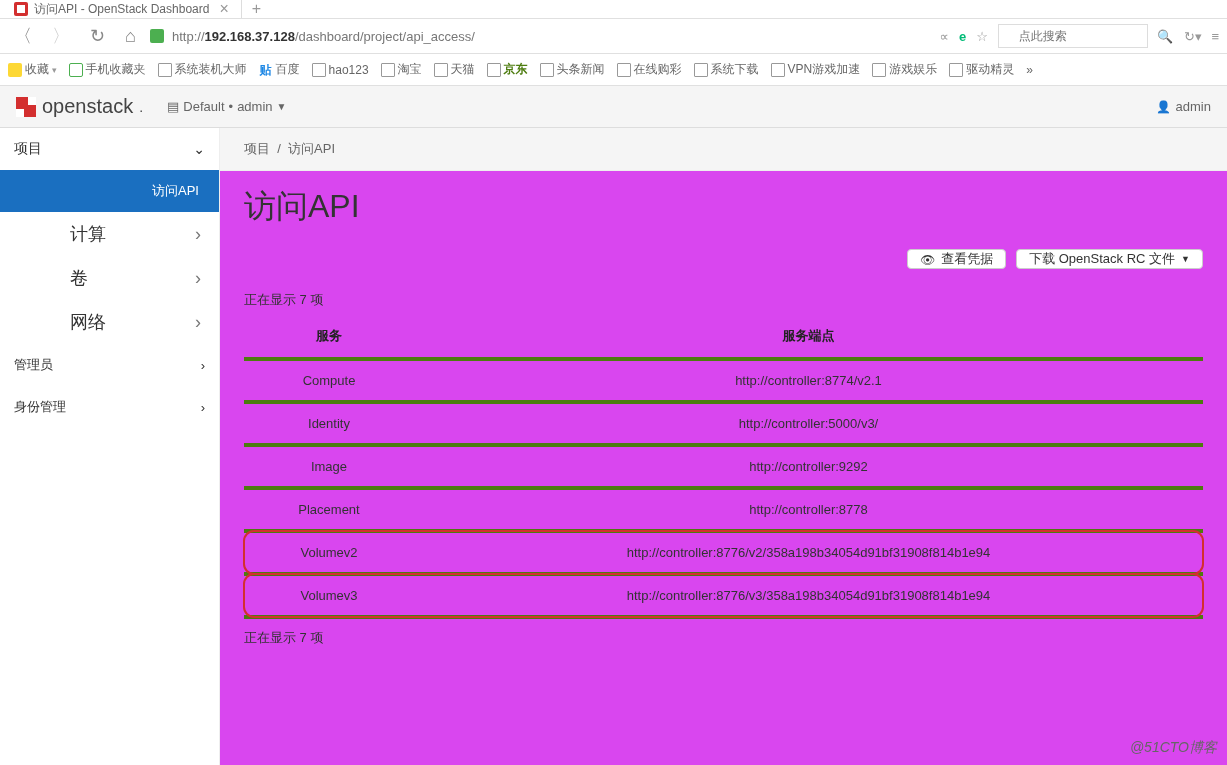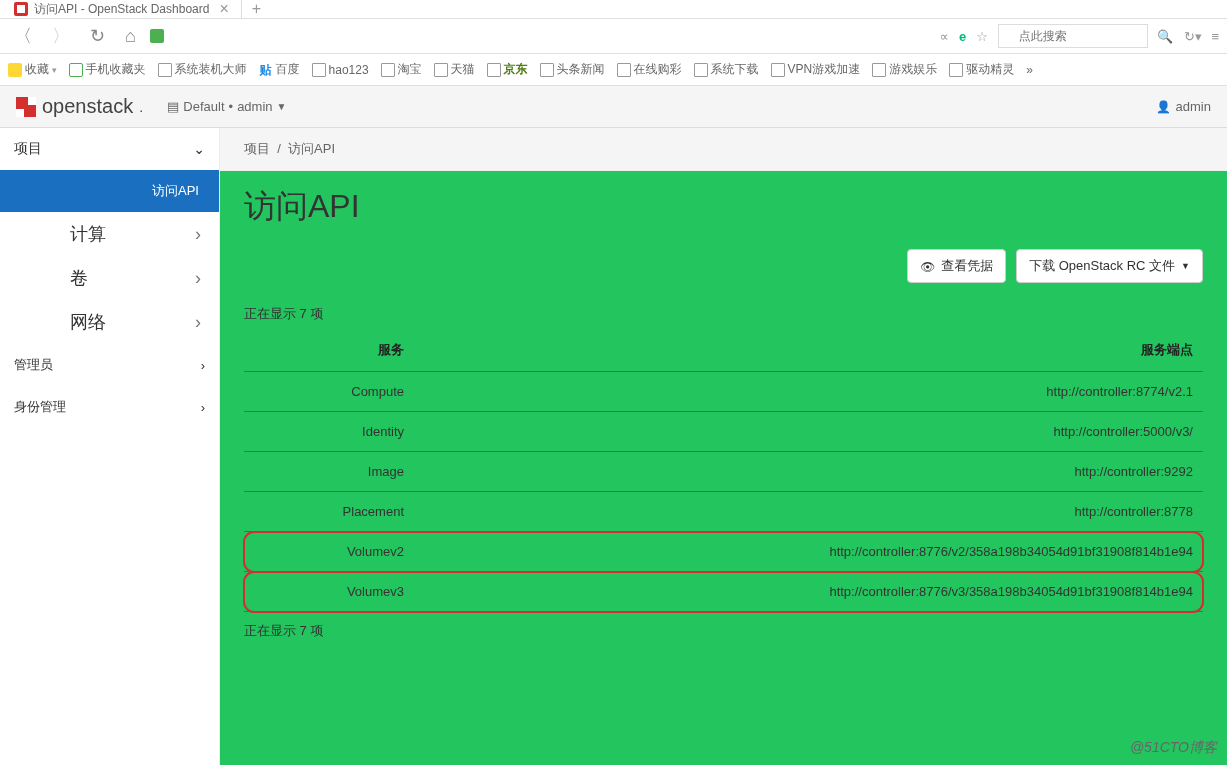--- a/index.html
+++ b/index.html
@@ -54,30 +54,30 @@
 
 .sidebar { width: 220px; background: #fff; border-right: 1px solid #eee; }
 .sb-group { padding: 12px 14px; display: flex; align-items: center; justify-content: space-between; cursor: pointer; color: #333; }
 .sb-group.top { font-size: 14px; }
 .sb-item { padding: 10px 18px; display: flex; align-items: center; justify-content: space-between; cursor: pointer; color: #333; font-size: 18px; }
 .sb-item .chev { color: #777; }
 .sb-active { background: #1a6fc0; color: #fff; text-align: right; padding: 12px 20px; }
 .sb-item-indent { padding-left: 70px; text-align: center; }
 
 
-.main { flex: 1; padding: 0; background: #22c55e; }
+.main { flex: 1; padding: 0; background: #d946ef; }
 .crumb { background: #f5f5f5; padding: 12px 24px; font-size: 13px; color: #666; border-bottom: 1px solid #eee; }
 .crumb a { color: #666; text-decoration: none; }
 .h1 { font-size: 32px; font-weight: 400; padding: 14px 24px 20px; color: #333; }
 .actions { display: flex; justify-content: flex-end; gap: 10px; padding: 0 24px 16px; }
-.btn { border: 1px solid #ccc; background: #fff; padding: 7px 12px; font-size: 13px; color: #333; border-radius: 4px; cursor: pointer; display: flex; align-items: center; gap: 6px; }
+.btn { border: 1px solid #ccc; background: #fff; padding: 0 12px; font-size: 13px; color: #333; border-radius: 4px; cursor: pointer; display: flex; align-items: center; gap: 6px; }
 .btn .caret { font-size: 9px; }
 .counter { padding: 6px 24px; font-size: 13px; color: #333; }
 .tbl { width: calc(100% - 48px); margin: 0 24px; border-collapse: collapse; }
-.tbl th, .tbl td { text-align: right; padding: 12px 10px; font-size: 13px; border-bottom: 1px solid #4d7c0f; }
+.tbl th, .tbl td { text-align: center; padding: 12px 10px; font-size: 13px; border-bottom: 4px solid #4d7c0f; }
 .tbl th { font-weight: 700; color: #222; }
 .tbl .col-svc { width: 170px; }
 .hilite { outline: 2px solid #d32f2f; outline-offset: -1px; border-radius: 10px; }
 .bot-counter { padding: 10px 24px; font-size: 13px; }
 
 
 .wm { position: fixed; right: 10px; bottom: 8px; color: #666; font-style: italic; font-size: 14px; }
 
 .eye-icon::before { content: "👁"; font-size: 12px; }
 .user-glyph::before { content: "👤"; font-size: 12px; }
@@ -94,20 +94,23 @@
   <span class="tab-plus">+</span>
 </div>
 
 <div class="addrbar">
   <span class="nav-btn">〈</span>
   <span class="nav-btn" style="color:#ccc">〉</span>
   <span class="nav-btn">↻</span>
   <span class="nav-btn">⌂</span>
   <div class="addr-field">
     <span class="shield"></span>
+    <span class="url">
+      <span>http://</span><b>192.168.37.128</b><span>/dashboard/project/api_access/</span>
+    </span>
   </div>
   <div class="addr-right">
     <span>∝</span>
     <span class="ie-icon">e</span>
     <span>☆</span>
     <input class="searchbox" placeholder="点此搜索" style="">
     <span class="mag">🔍</span>
     <span>↻▾</span>
     <span>≡</span>
   </div>

